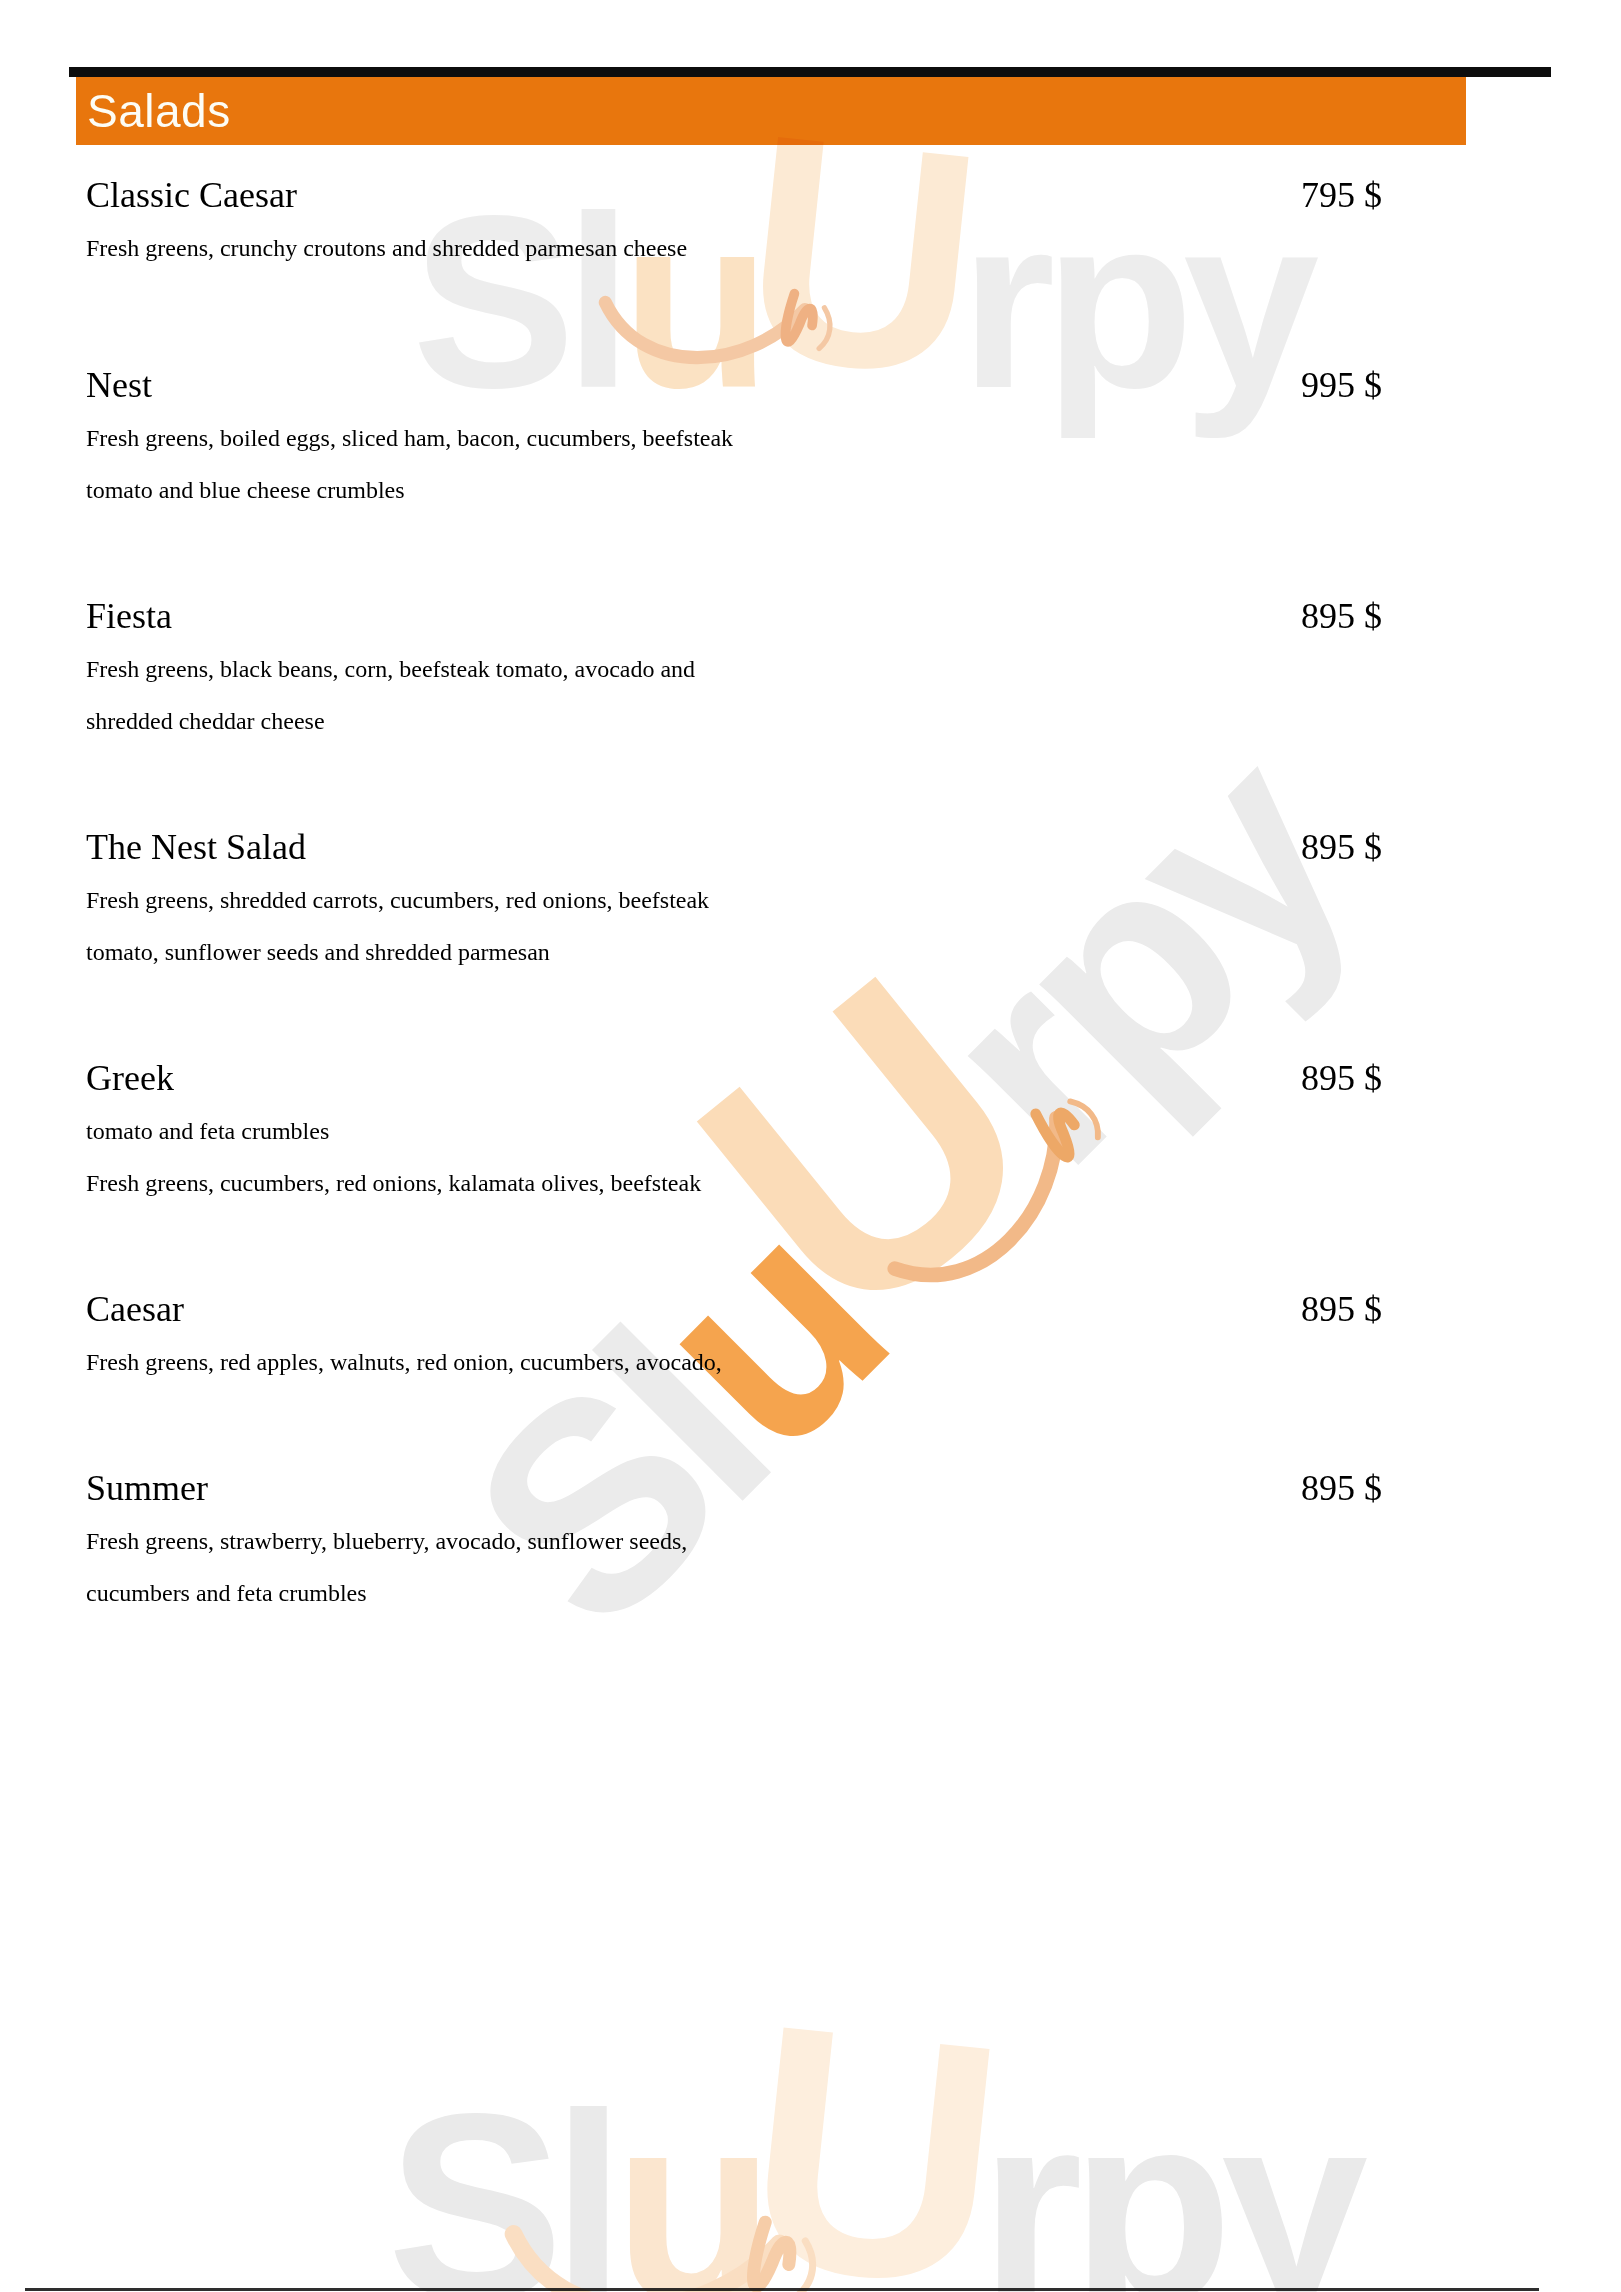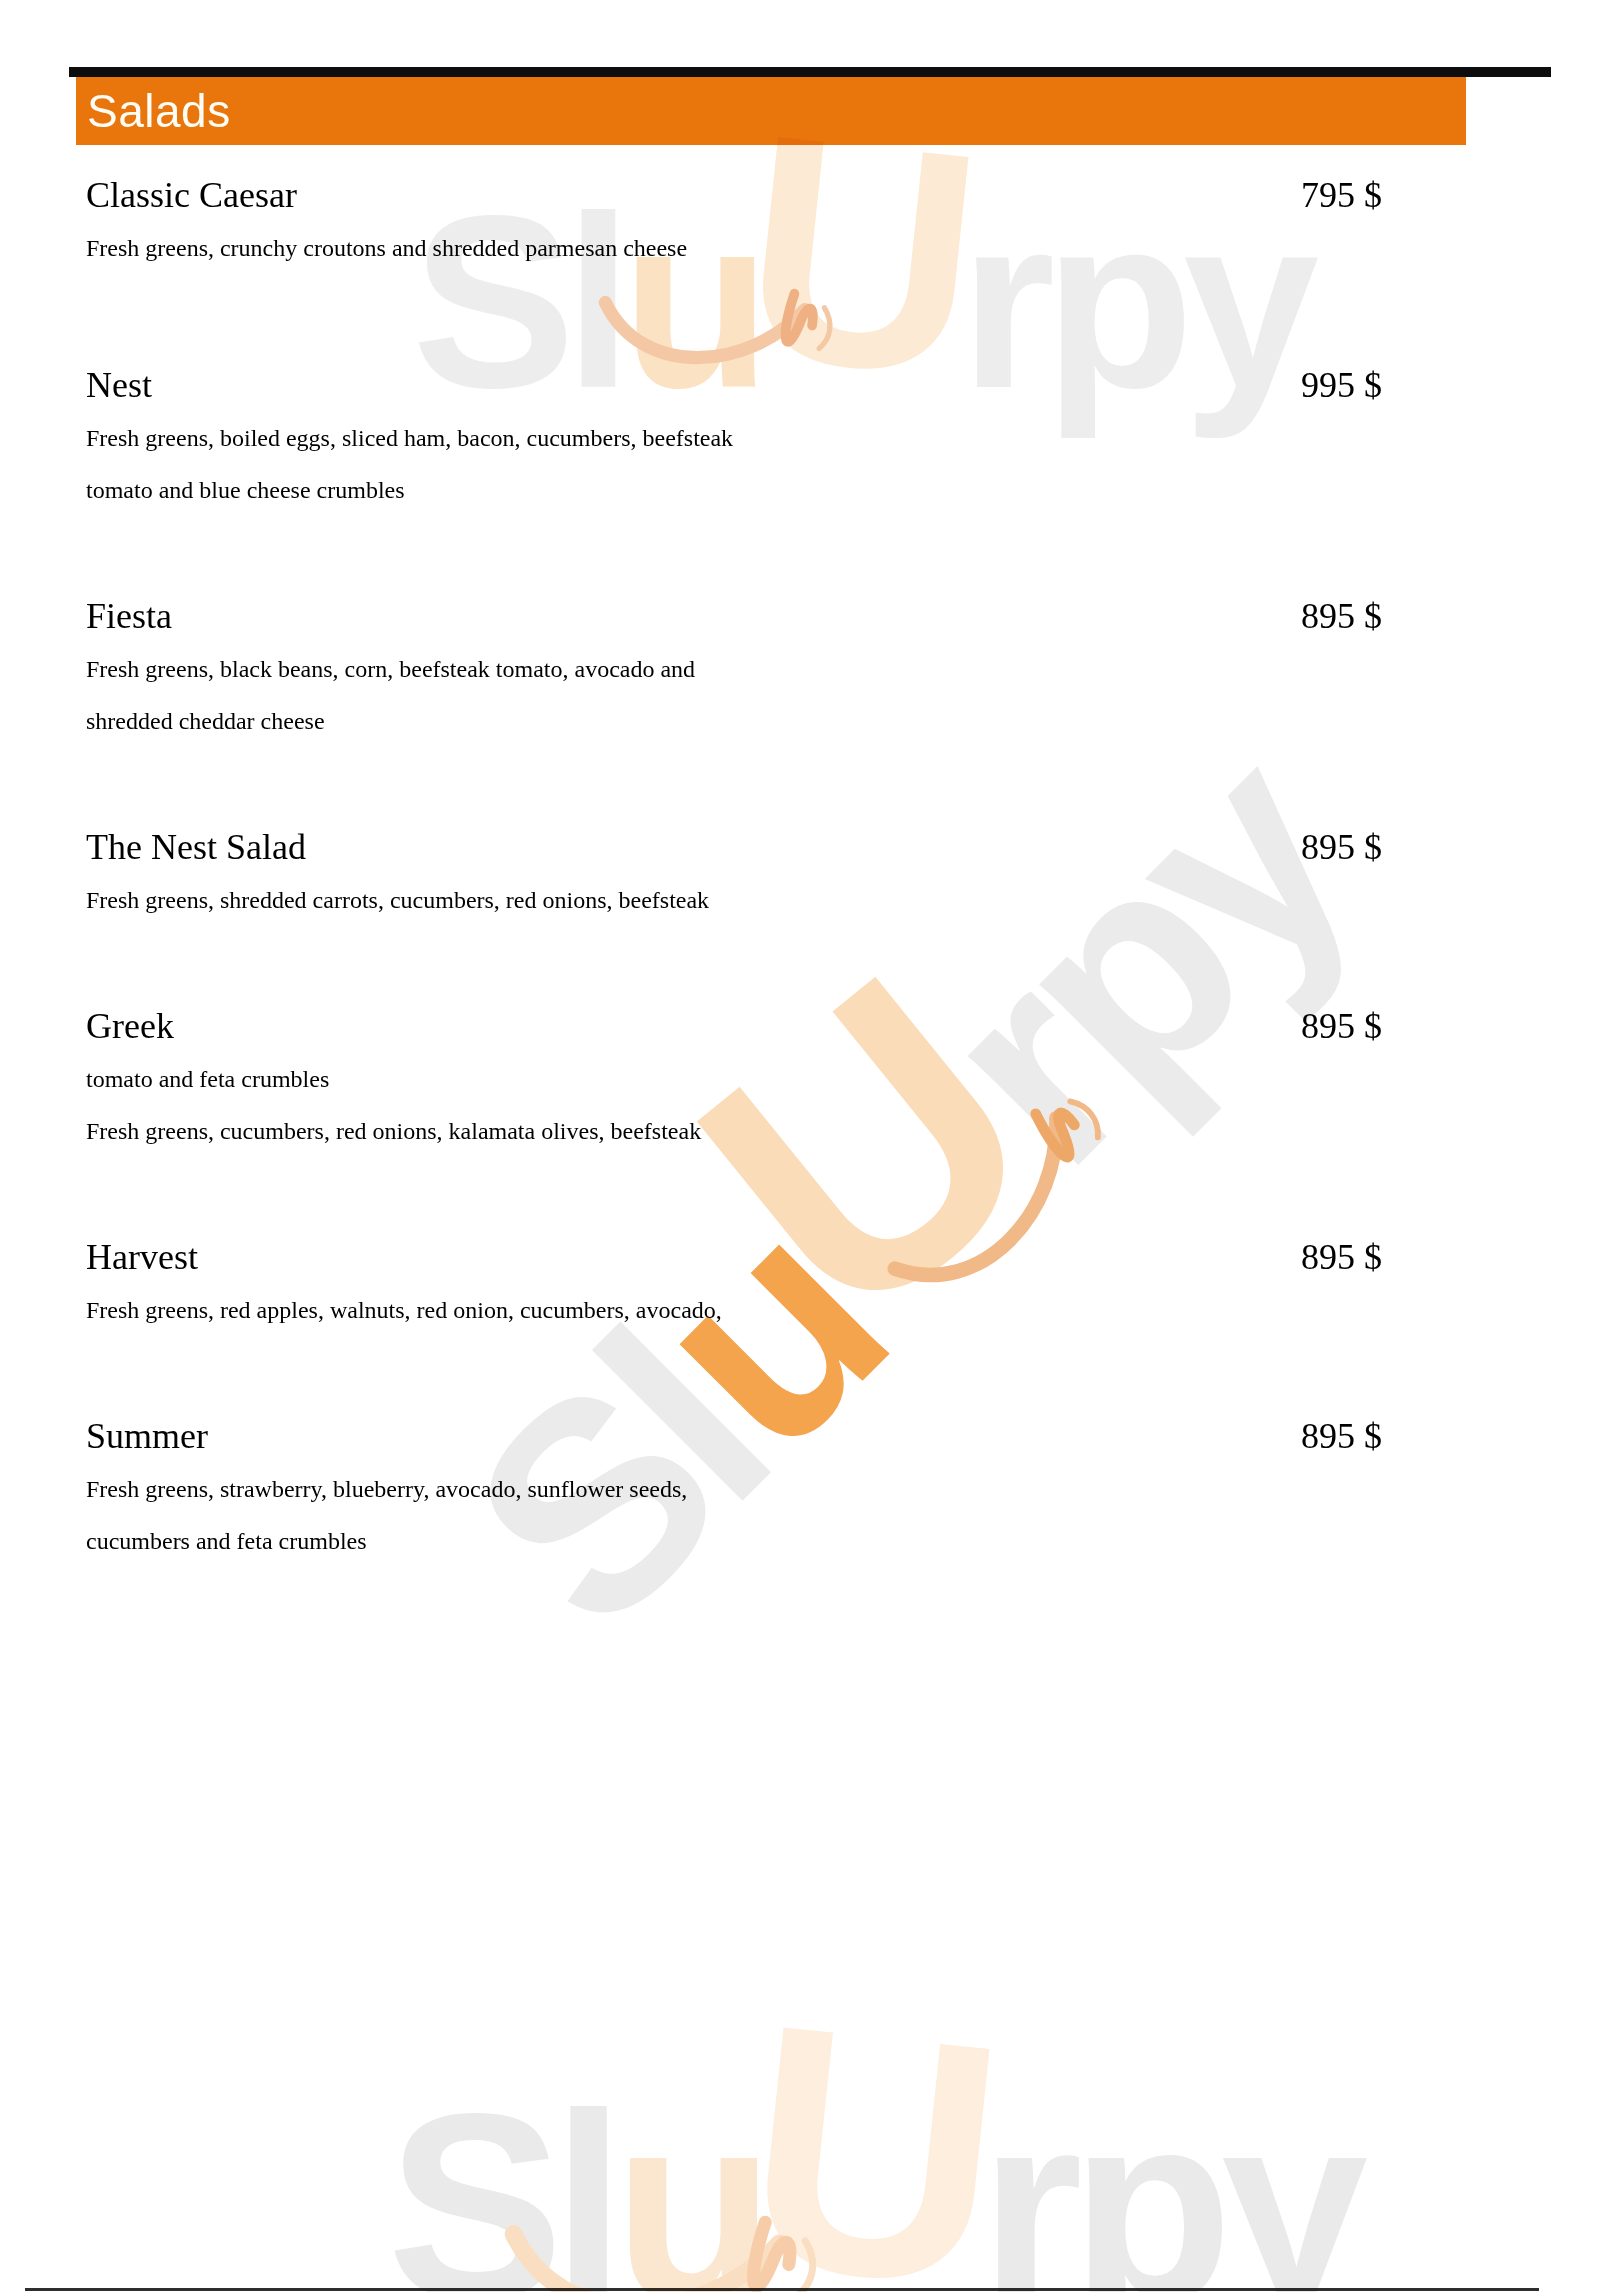--- a/index.html
+++ b/index.html
@@ -137,37 +137,38 @@
       </div>
     </div>
 
     <div class="item">
       <div class="item-head">
         <span class="item-name">The Nest Salad</span>
         <span class="item-price">895 $</span>
       </div>
       <div class="item-desc">
         <div class="desc-line">Fresh greens, shredded carrots, cucumbers, red onions, beefsteak</div>
+        <div class="desc-line">tomato, sunflower seeds and shredded parmesan</div>
       </div>
     </div>
 
     <div class="item">
       <div class="item-head">
         <span class="item-name">Greek</span>
         <span class="item-price">895 $</span>
       </div>
       <div class="item-desc">
         <div class="desc-line">tomato and feta crumbles</div>
         <div class="desc-line">Fresh greens, cucumbers, red onions, kalamata olives, beefsteak</div>
       </div>
     </div>
 
     <div class="item">
       <div class="item-head">
-        <span class="item-name">Harvest</span>
+        <span class="item-name">Caesar</span>
         <span class="item-price">895 $</span>
       </div>
       <div class="item-desc">
         <div class="desc-line">Fresh greens, red apples, walnuts, red onion, cucumbers, avocado,</div>
       </div>
     </div>
 
     <div class="item">
       <div class="item-head">
         <span class="item-name">Summer</span>

